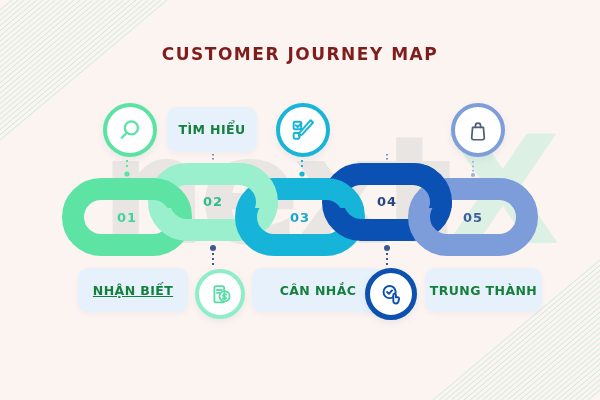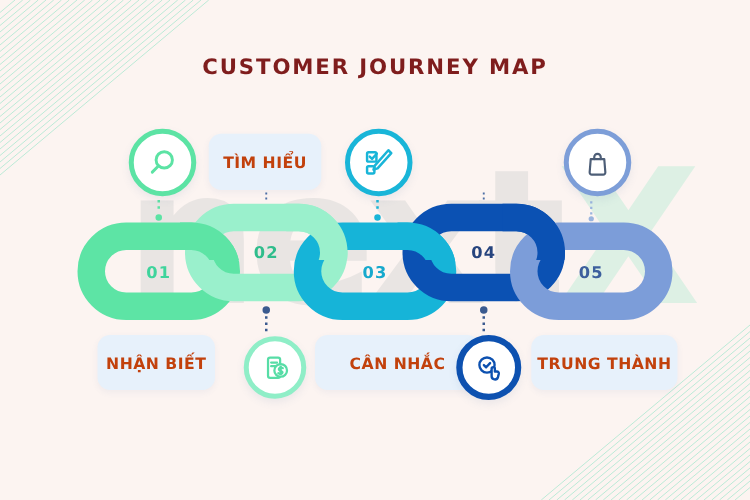--- a/index.html
+++ b/index.html
@@ -14,21 +14,21 @@
     letter-spacing:-8px;color:#e9e5e3;line-height:1;user-select:none;
   }
   .watermark .wx{color:#ddf0e4;}
   .title{
     position:absolute;left:0;right:0;top:44px;margin:0;text-align:center;
     font-size:17px;font-weight:bold;letter-spacing:1.5px;color:#7f1d1d;
   }
   .label-box{
     position:absolute;background:#e7f1fb;border-radius:10px;
     display:flex;align-items:center;justify-content:center;
-    font-size:12.5px;font-weight:bold;color:#c2410c;letter-spacing:.4px;
+    font-size:12.5px;font-weight:bold;color:#15803d;letter-spacing:.4px;
     box-shadow:0 2px 5px rgba(70,110,170,.06);
   }
   .icon-circle{
     position:absolute;background:#ffffff;border-radius:50%;
     display:flex;align-items:center;justify-content:center;
     box-shadow:0 3px 7px rgba(80,120,170,.10);
   }
   .icon-circle svg{display:block;}
   .c-mint   {border:4px solid #5ce3a4;}
   .c-mintlt {border:4px solid #8feec7;}
@@ -146,21 +146,21 @@
 
     <g text-anchor="middle">
       <text x="127" y="222" fill="#3fd49c">01</text>
       <text x="213" y="206" fill="#30bd8c">02</text>
       <text x="300" y="222" fill="#17a9cd">03</text>
       <text x="387" y="206" fill="#27447e">04</text>
       <text x="473" y="222" fill="#3c5f9d">05</text>
     </g>
   </svg>
 
-  <div class="label-box" style="left:78px;top:268px;width:94px;height:44px;">NHẬN BIẾT</div>
+  <div class="label-box" style="left:78px;top:268px;width:110px;height:44px;text-decoration:underline;">NHẬN BIẾT</div>
   <div class="label-box" style="left:167px;top:107px;width:90px;height:45px;">TÌM HIỂU</div>
   <div class="label-box" style="left:252px;top:268px;width:132px;height:44px;">CÂN NHẮC</div>
   <div class="label-box" style="left:425px;top:268px;width:117px;height:44px;">TRUNG THÀNH</div>
 
   <div class="icon-circle c-mint" style="left:103px;top:103px;width:46px;height:46px;">
     <svg width="28" height="28" viewBox="0 0 24 24" fill="none" stroke="#5ce3a4" stroke-width="2" stroke-linecap="round">
       <circle cx="13.2" cy="10.2" r="5.6"></circle>
       <line x1="9" y1="14.6" x2="5" y2="18.6"></line>
     </svg>
   </div>

